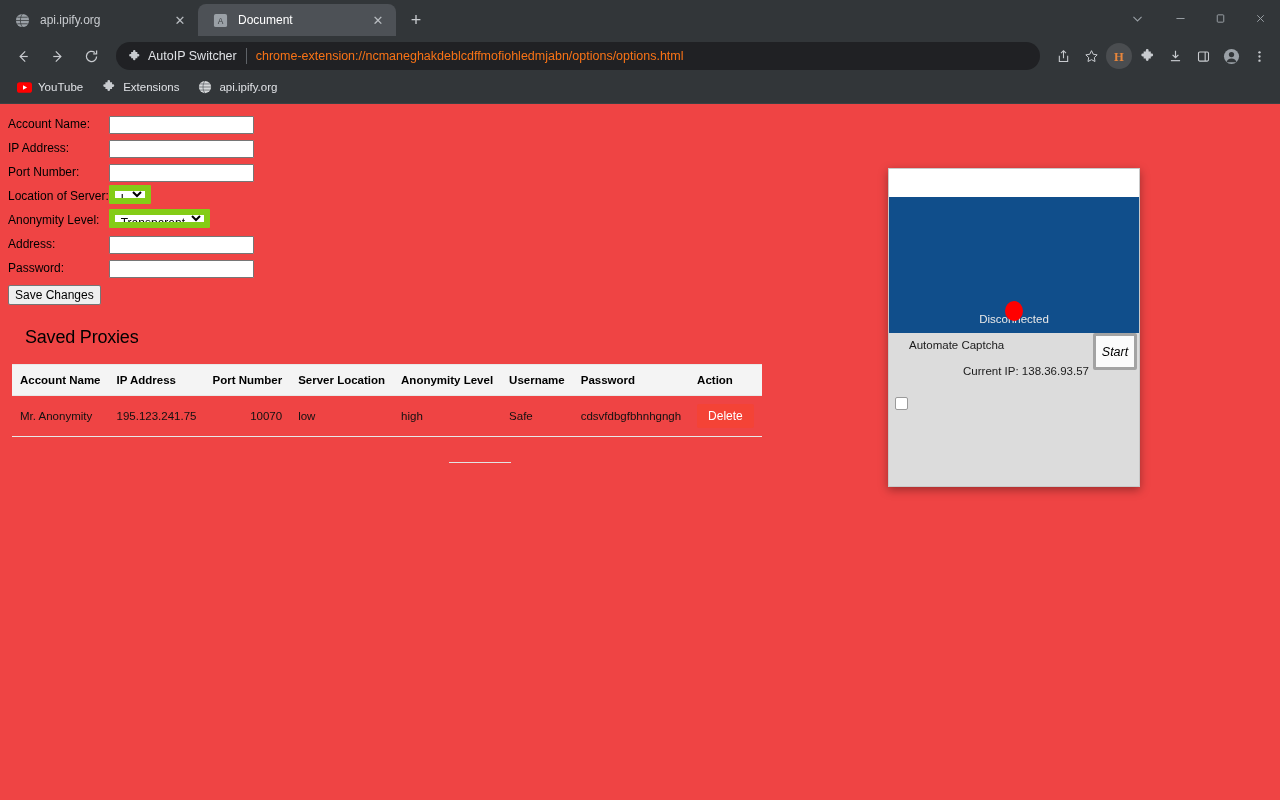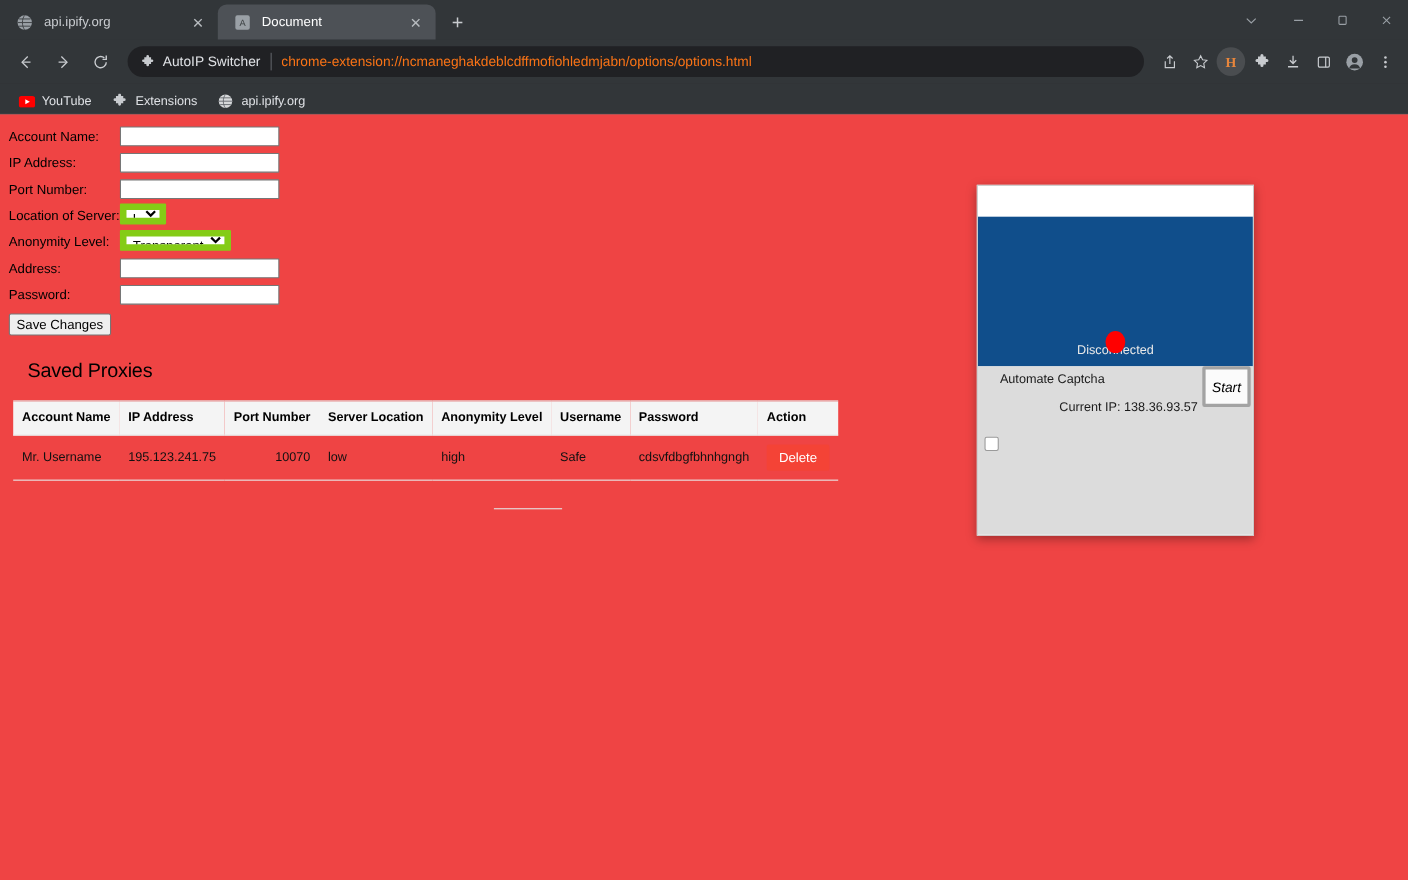--- a/index.html
+++ b/index.html
@@ -85,21 +85,21 @@
   }
   .tbicon {
     width: 26px; height: 26px; margin-left: 2px;
     display: flex; align-items: center; justify-content: center;
     color: #c8cbcf; border-radius: 50%; flex: 0 0 26px;
   }
   .tbicon.highlighted { background: #4a4d50; }
 
   
   .bookmarks {
-    height: 28px; display: flex; align-items: flex-end;
+    height: 28px; display: flex; align-items: flex-start;
     background: #323639; padding: 0 8px; border-bottom: 1px solid #3c4043;
   }
   .bm {
     display: flex; align-items: center; height: 22px;
     padding: 0 8px; margin-right: 2px; border-radius: 4px;
     color: #dfe1e5; font-size: 11.5px; white-space: nowrap;
   }
   .bm .bmicon {
     width: 16px; height: 16px; margin-right: 6px; flex: 0 0 16px;
     display: flex; align-items: center; justify-content: center;
@@ -438,21 +438,21 @@
           <th>Port Number</th>
           <th>Server Location</th>
           <th>Anonymity Level</th>
           <th>Username</th>
           <th>Password</th>
           <th>Action</th>
         </tr>
       </thead>
       <tbody>
         <tr>
-          <td>Mr. Username</td>
+          <td>Mr. Anonymity</td>
           <td class="numcell">195.123.241.75</td>
           <td class="numcell">10070</td>
           <td>low</td>
           <td>high</td>
           <td>Safe</td>
           <td>cdsvfdbgfbhnhgngh</td>
           <td>
             <button class="delbtn">Delete</button>
           </td>
         </tr>

